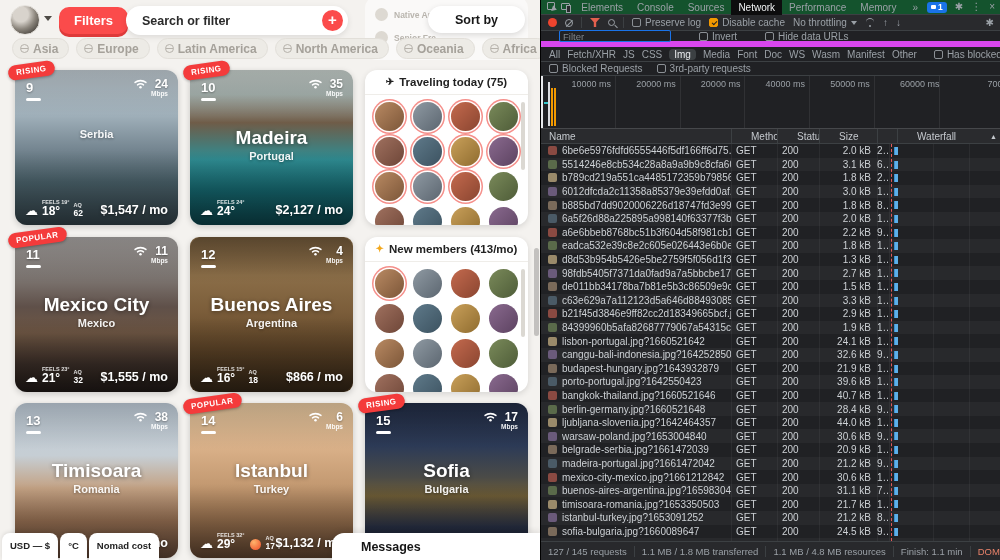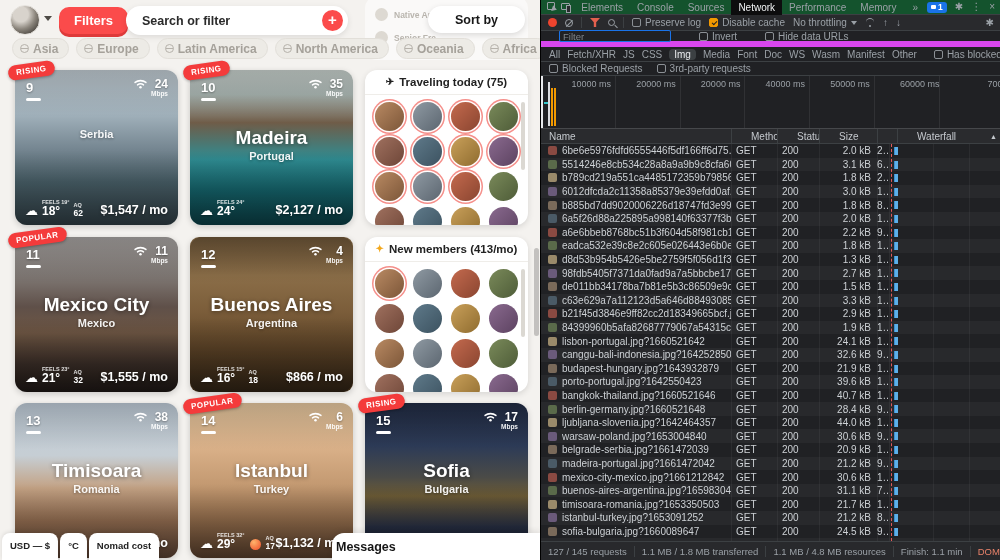--- a/index.html
+++ b/index.html
@@ -92,21 +92,21 @@
   .w-grid .av:nth-child(8n+5){background:linear-gradient(135deg,#a0715f,#6e4638);}
   .w-grid .av:nth-child(8n+6){background:linear-gradient(135deg,#5f7a8a,#3c5260);}
   .w-grid .av:nth-child(8n+7){background:linear-gradient(135deg,#c9a05a,#8f6c2f);}
   .w-grid .av:nth-child(8n+8){background:linear-gradient(135deg,#8a6a8f,#5c4260);}
   .w-scroll{position:absolute;right:3px;top:32px;width:4px;height:68px;background:#dbd8d2;border-radius:2px;}
   .bb{position:absolute;left:2px;bottom:0;display:flex;gap:2px;z-index:5;}
   .bb-box{background:#fff;border-radius:8px 8px 0 0;box-shadow:0 -1px 4px rgba(0,0,0,.10);
           font-size:9.5px;font-weight:700;color:#222;padding:7px 8px 9px;white-space:nowrap;}
   .messages{position:absolute;left:332px;bottom:0;width:208px;height:27px;background:#fff;
             border-radius:12px 0 0 0;box-shadow:0 -2px 6px rgba(0,0,0,.09);font-size:12.5px;font-weight:700;
-            color:#161616;display:flex;align-items:center;padding-left:4px;z-index:5;}
+            color:#161616;display:flex;align-items:center;padding-left:29px;z-index:5;}
   .lp-scroll{position:absolute;right:1px;top:248px;width:5px;height:88px;border-radius:3px;background:rgba(0,0,0,.20);z-index:6;}
   
   .dt{position:absolute;left:540px;top:0;width:460px;height:560px;background:#202124;color:#9aa0a6;
       display:flex;flex-direction:column;border-left:1px solid #000;}
   .dt *{box-sizing:border-box;}
   .dt-tabs{height:15px;flex:none;background:#14532d;border-bottom:1px solid #3c4043;display:flex;
            align-items:center;padding:0 4px;font-size:10px;gap:2px;}
   .ticon{width:15px;text-align:center;color:#9aa0a6;font-size:9px;line-height:15px;}
   .i-inspect{display:inline-block;width:8px;height:8px;border:1px solid #9aa0a6;border-radius:1px;position:relative;}
   .i-inspect::after{content:"";position:absolute;right:-3px;bottom:-3px;border-left:5px solid #9aa0a6;

